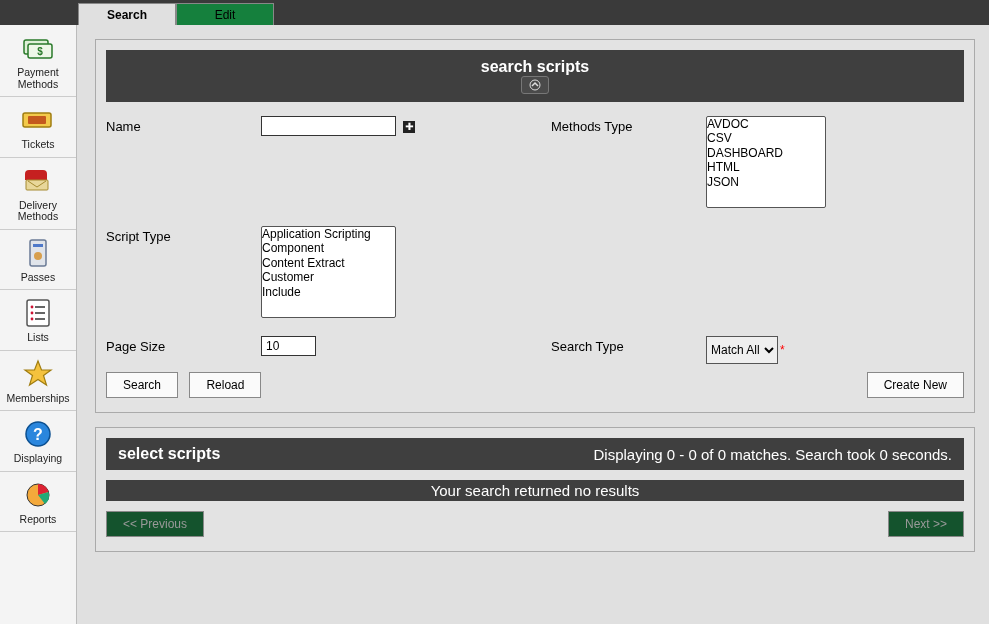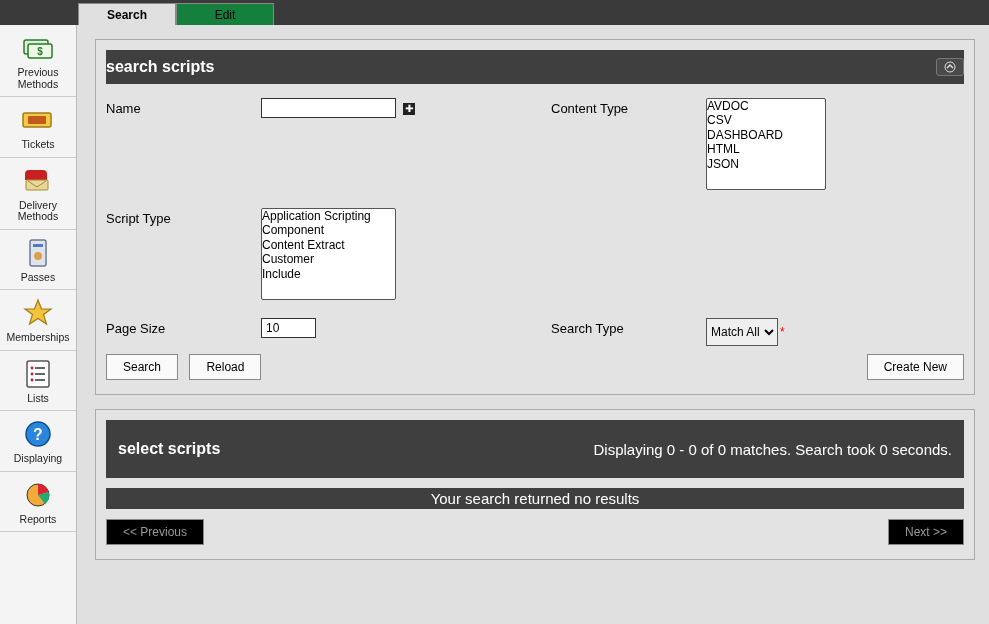--- a/index.html
+++ b/index.html
@@ -85,20 +85,21 @@
   .panel-header {
     background: #3f3f3f;
     color: #fff;
     font-size: 16px;
     font-weight: bold;
     padding: 8px 0;
     display:flex;
     align-items:center;
     justify-content: space-between;
     margin-bottom: 14px;
+    flex-direction: column;
   }
   .collapse-btn {
     width: 28px;
     height: 18px;
     border: 1px solid #777;
     border-radius: 3px;
     background:#4a4a4a;
     display:flex;
     align-items:center;
     justify-content:center;
@@ -157,40 +158,40 @@
     font-size: 12px;
     cursor:pointer;
   }
   .btn + .btn { margin-left: 8px; }
   .results-header {
     background:#3f3f3f;
     color:#fff;
     display:flex;
     justify-content:space-between;
     align-items:center;
-    padding:20px 12px;
+    padding:7px 12px;
     font-size:15px;
     margin-bottom:10px;
   }
   .results-header .title { font-weight:bold; font-size:16px; }
   .no-results {
     background:#3f3f3f;
     color:#fff;
     text-align:center;
     padding:2px;
     font-size:15px;
     margin-bottom:10px;
   }
   .pager {
     display:flex;
     justify-content:space-between;
   }
   .pager .btn.disabled {
     color:#999;
-    background:#000000;
+    background:#14532d;
   }
   .plus-badge {
     display:inline-block;
     width:12px;
     height:12px;
     background:#222;
     color:#fff;
     font-size:10px;
     line-height:12px;
     text-align:center;
@@ -215,21 +216,21 @@
   <div class="sidebar">
 
     <div class="side-item">
       <div class="icon-box">
         <svg width="30" height="22" viewBox="0 0 30 22">
           <rect x="1" y="3" width="24" height="14" rx="2" fill="#dff0d8" stroke="#2a7a2a" stroke-width="1.5"></rect>
           <rect x="5" y="7" width="24" height="14" rx="2" fill="#eef7e8" stroke="#2a7a2a" stroke-width="1.5"></rect>
           <text x="17" y="18" font-size="10" fill="#2a7a2a" font-weight="bold" text-anchor="middle">$</text>
         </svg>
       </div>
-      <div class="lbl">Previous Methods</div>
+      <div class="lbl">Payment Methods</div>
     </div>
 
     <div class="side-item">
       <div class="icon-box">
         <svg width="34" height="24" viewBox="0 0 34 24">
           <rect x="2" y="5" width="28" height="14" rx="2" fill="#f3c94a" stroke="#a07d10" stroke-width="1.5"></rect>
           <rect x="7" y="8" width="18" height="8" rx="1" fill="#c4591d"></rect>
         </svg>
       </div>
       <div class="lbl">Tickets</div>
@@ -248,44 +249,44 @@
 
     <div class="side-item">
       <div class="icon-box">
         <svg width="22" height="30" viewBox="0 0 22 30">
           <rect x="3" y="2" width="16" height="26" rx="2" fill="#e0e4ea" stroke="#6a7a95" stroke-width="1.5"></rect>
           <rect x="6" y="6" width="10" height="3" fill="#4f79c9"></rect>
           <circle cx="11" cy="18" r="4" fill="#d79f4e"></circle>
         </svg>
       </div>
       <div class="lbl">Passes</div>
-    </div>
-
-    <div class="side-item">
-      <div class="icon-box">
-        <svg width="30" height="30" viewBox="0 0 30 30">
-          <polygon points="15,2 18.5,11 28,11 20.5,16.5 23.5,26 15,20.5 6.5,26 9.5,16.5 2,11 11.5,11" fill="#f4c23d" stroke="#a07d10" stroke-width="1.2"></polygon>
-        </svg>
-      </div>
-      <div class="lbl">Memberships</div>
     </div>
 
     <div class="side-item">
       <div class="icon-box">
         <svg width="26" height="30" viewBox="0 0 26 30">
           <rect x="2" y="2" width="22" height="26" rx="2" fill="#fff" stroke="#555" stroke-width="1.5"></rect>
           <circle cx="7" cy="9" r="1.4" fill="#c13"></circle>
             <line x1="10" y1="9" x2="20" y2="9" stroke="#333" stroke-width="1.5"></line>
           <circle cx="7" cy="15" r="1.4" fill="#c13"></circle>
             <line x1="10" y1="15" x2="20" y2="15" stroke="#333" stroke-width="1.5"></line>
           <circle cx="7" cy="21" r="1.4" fill="#c13"></circle>
             <line x1="10" y1="21" x2="20" y2="21" stroke="#333" stroke-width="1.5"></line>
         </svg>
       </div>
       <div class="lbl">Lists</div>
+    </div>
+
+    <div class="side-item">
+      <div class="icon-box">
+        <svg width="30" height="30" viewBox="0 0 30 30">
+          <polygon points="15,2 18.5,11 28,11 20.5,16.5 23.5,26 15,20.5 6.5,26 9.5,16.5 2,11 11.5,11" fill="#f4c23d" stroke="#a07d10" stroke-width="1.2"></polygon>
+        </svg>
+      </div>
+      <div class="lbl">Memberships</div>
     </div>
 
     <div class="side-item">
       <div class="icon-box">
         <svg width="28" height="28" viewBox="0 0 28 28">
           <circle cx="14" cy="14" r="12" fill="#2a86dd" stroke="#0b4f90" stroke-width="1.5"></circle>
           <text x="14" y="20" font-size="16" fill="#fff" font-weight="bold" text-anchor="middle">?</text>
         </svg>
       </div>
       <div class="lbl">Displaying</div>
@@ -317,21 +318,21 @@
         </span>
       </div>
 
       <div class="form-grid">
 
         <div class="lbl">Name</div>
         <div>
           <input type="text" class="txt" value="" style="">
           <span class="plus-badge">✚</span>
         </div>
-        <div class="lbl">Content Type</div>
+        <div class="lbl">Methods Type</div>
         <div class="content-type-box">
           <select multiple="" class="multi2" size="5" id="content-type-select">
               <option>AVDOC</option>
               <option>CSV</option>
               <option>DASHBOARD</option>
               <option>HTML</option>
               <option>JSON</option>
             </select>
         </div>
 

